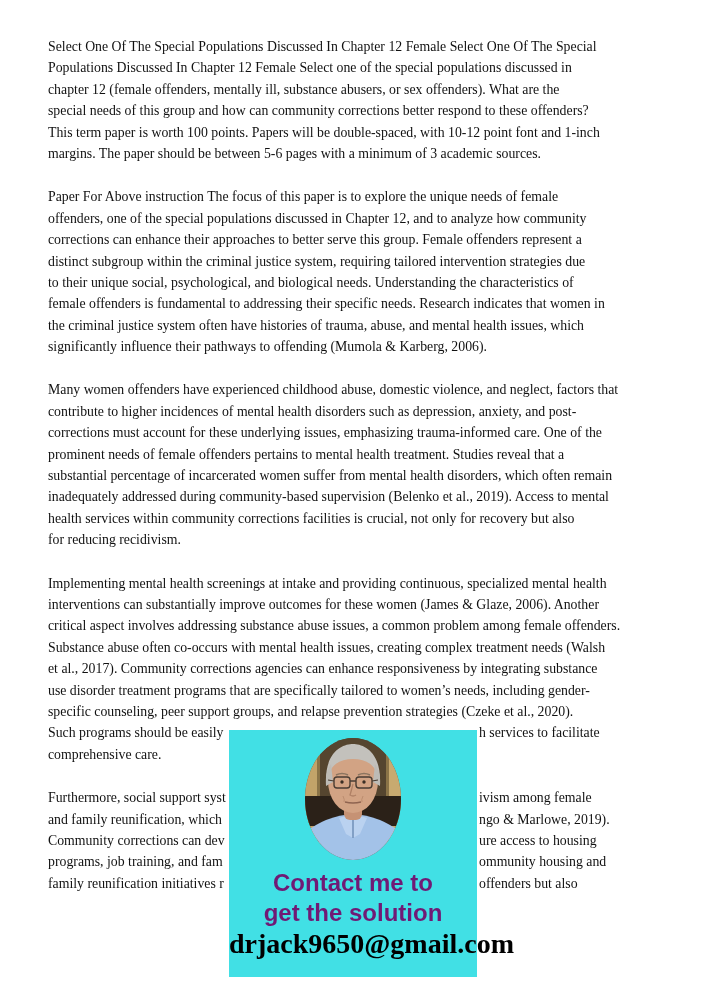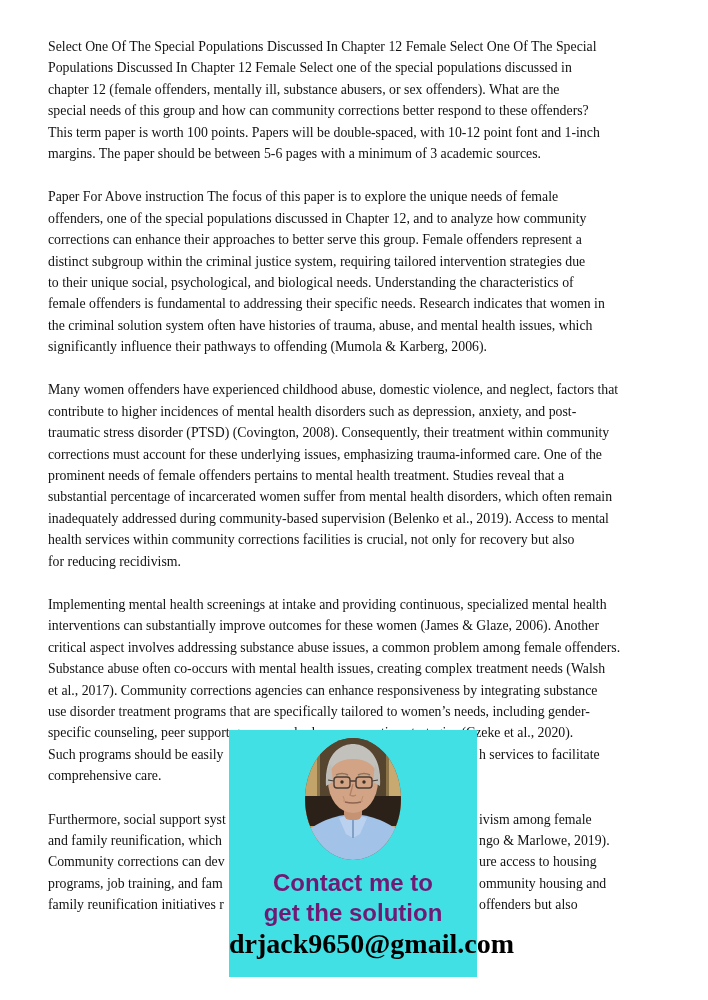--- a/index.html
+++ b/index.html
@@ -86,27 +86,26 @@
         <div class="line">This term paper is worth 100 points. Papers will be double-spaced, with 10-12 point font and 1-inch</div>
         <div class="line">margins. The paper should be between 5-6 pages with a minimum of 3 academic sources.</div>
       </div>
       <div class="para">
         <div class="line">Paper For Above instruction The focus of this paper is to explore the unique needs of female</div>
         <div class="line">offenders, one of the special populations discussed in Chapter 12, and to analyze how community</div>
         <div class="line">corrections can enhance their approaches to better serve this group. Female offenders represent a</div>
         <div class="line">distinct subgroup within the criminal justice system, requiring tailored intervention strategies due</div>
         <div class="line">to their unique social, psychological, and biological needs. Understanding the characteristics of</div>
         <div class="line">female offenders is fundamental to addressing their specific needs. Research indicates that women in</div>
-        <div class="line">the criminal solution system often have histories of trauma, abuse, and mental health issues, which</div>
+        <div class="line">the criminal justice system often have histories of trauma, abuse, and mental health issues, which</div>
         <div class="line">significantly influence their pathways to offending (Mumola &amp; Karberg, 2006).</div>
       </div>
       <div class="para">
         <div class="line">Many women offenders have experienced childhood abuse, domestic violence, and neglect, factors that</div>
         <div class="line">contribute to higher incidences of mental health disorders such as depression, anxiety, and post-</div>
-        <div class="line">traumatic stress disorder (PTSD) (Covington, 2008). Consequently, their treatment within community</div>
         <div class="line">corrections must account for these underlying issues, emphasizing trauma-informed care. One of the</div>
         <div class="line">prominent needs of female offenders pertains to mental health treatment. Studies reveal that a</div>
         <div class="line">substantial percentage of incarcerated women suffer from mental health disorders, which often remain</div>
         <div class="line">inadequately addressed during community-based supervision (Belenko et al., 2019). Access to mental</div>
         <div class="line">health services within community corrections facilities is crucial, not only for recovery but also</div>
         <div class="line">for reducing recidivism.</div>
       </div>
       <div class="para">
         <div class="line">Implementing mental health screenings at intake and providing continuous, specialized mental health</div>
         <div class="line">interventions can substantially improve outcomes for these women (James &amp; Glaze, 2006). Another</div>

